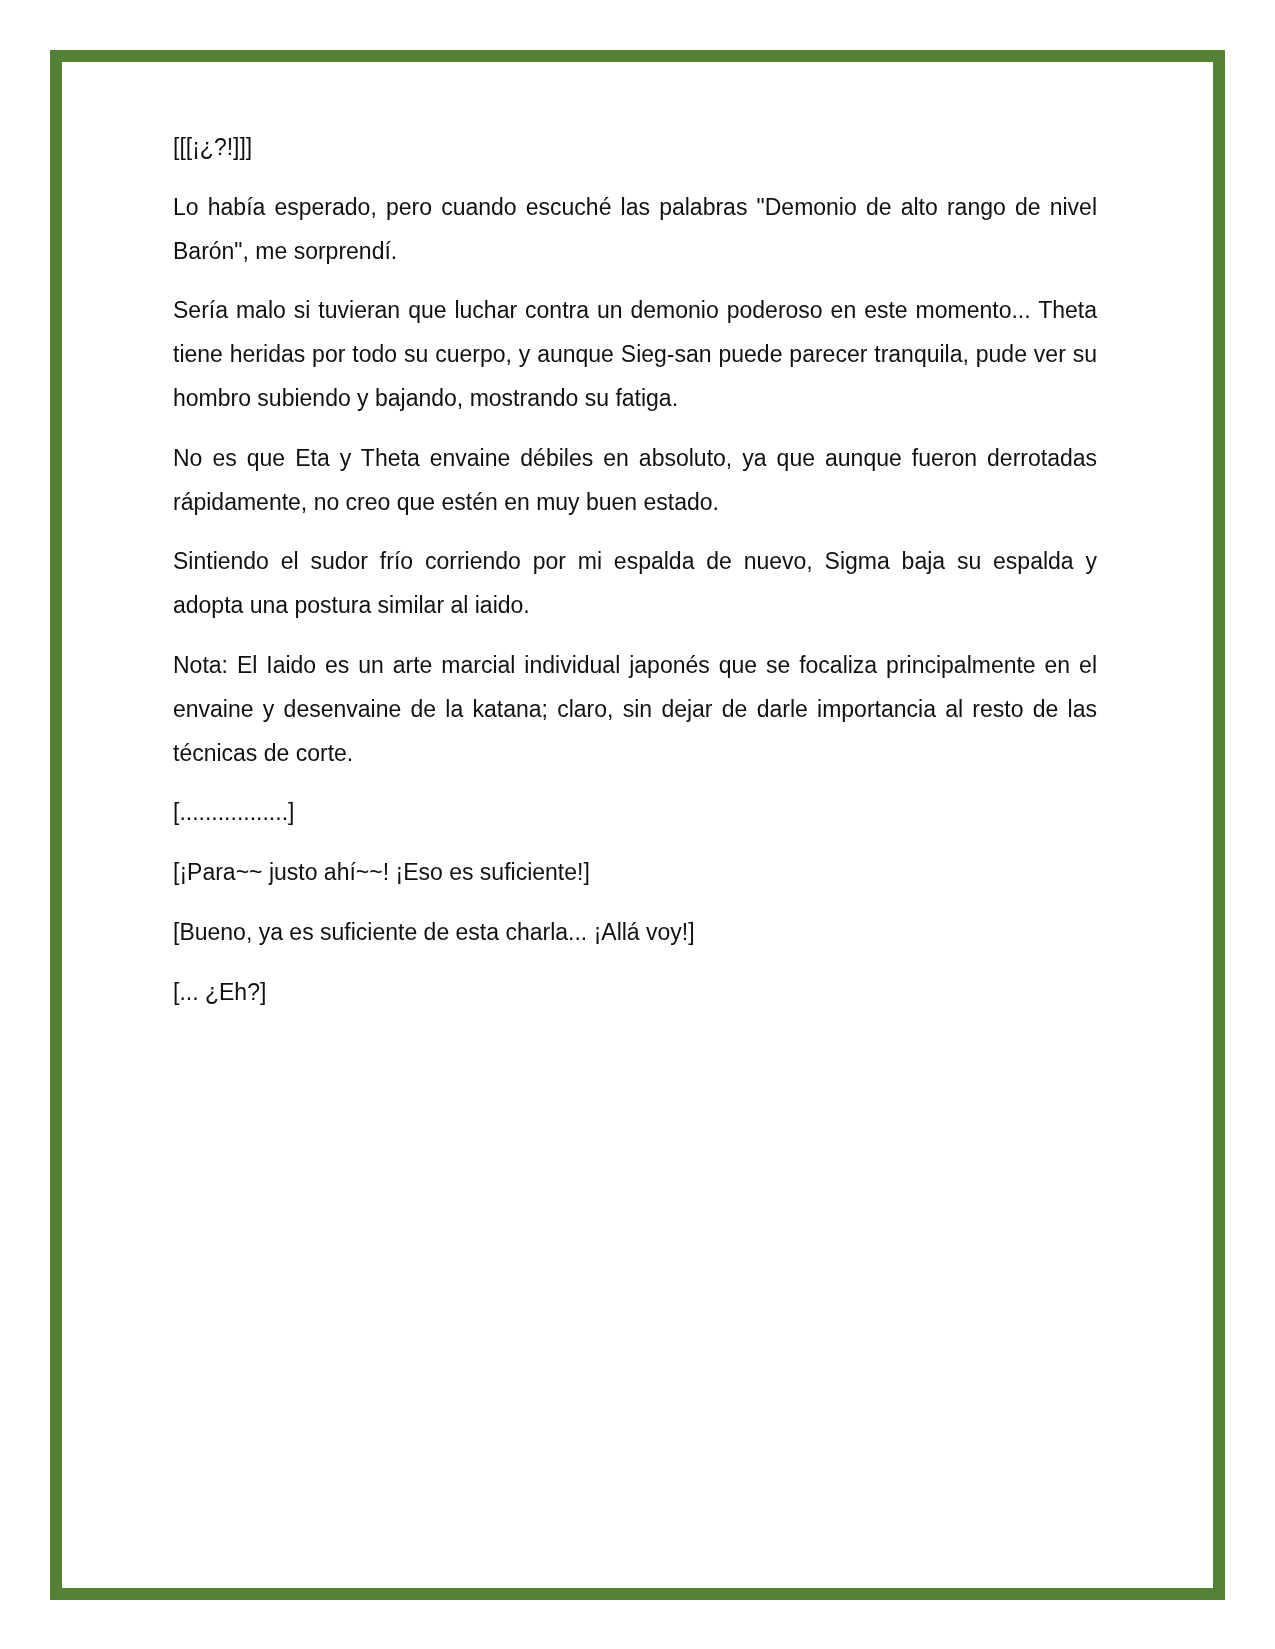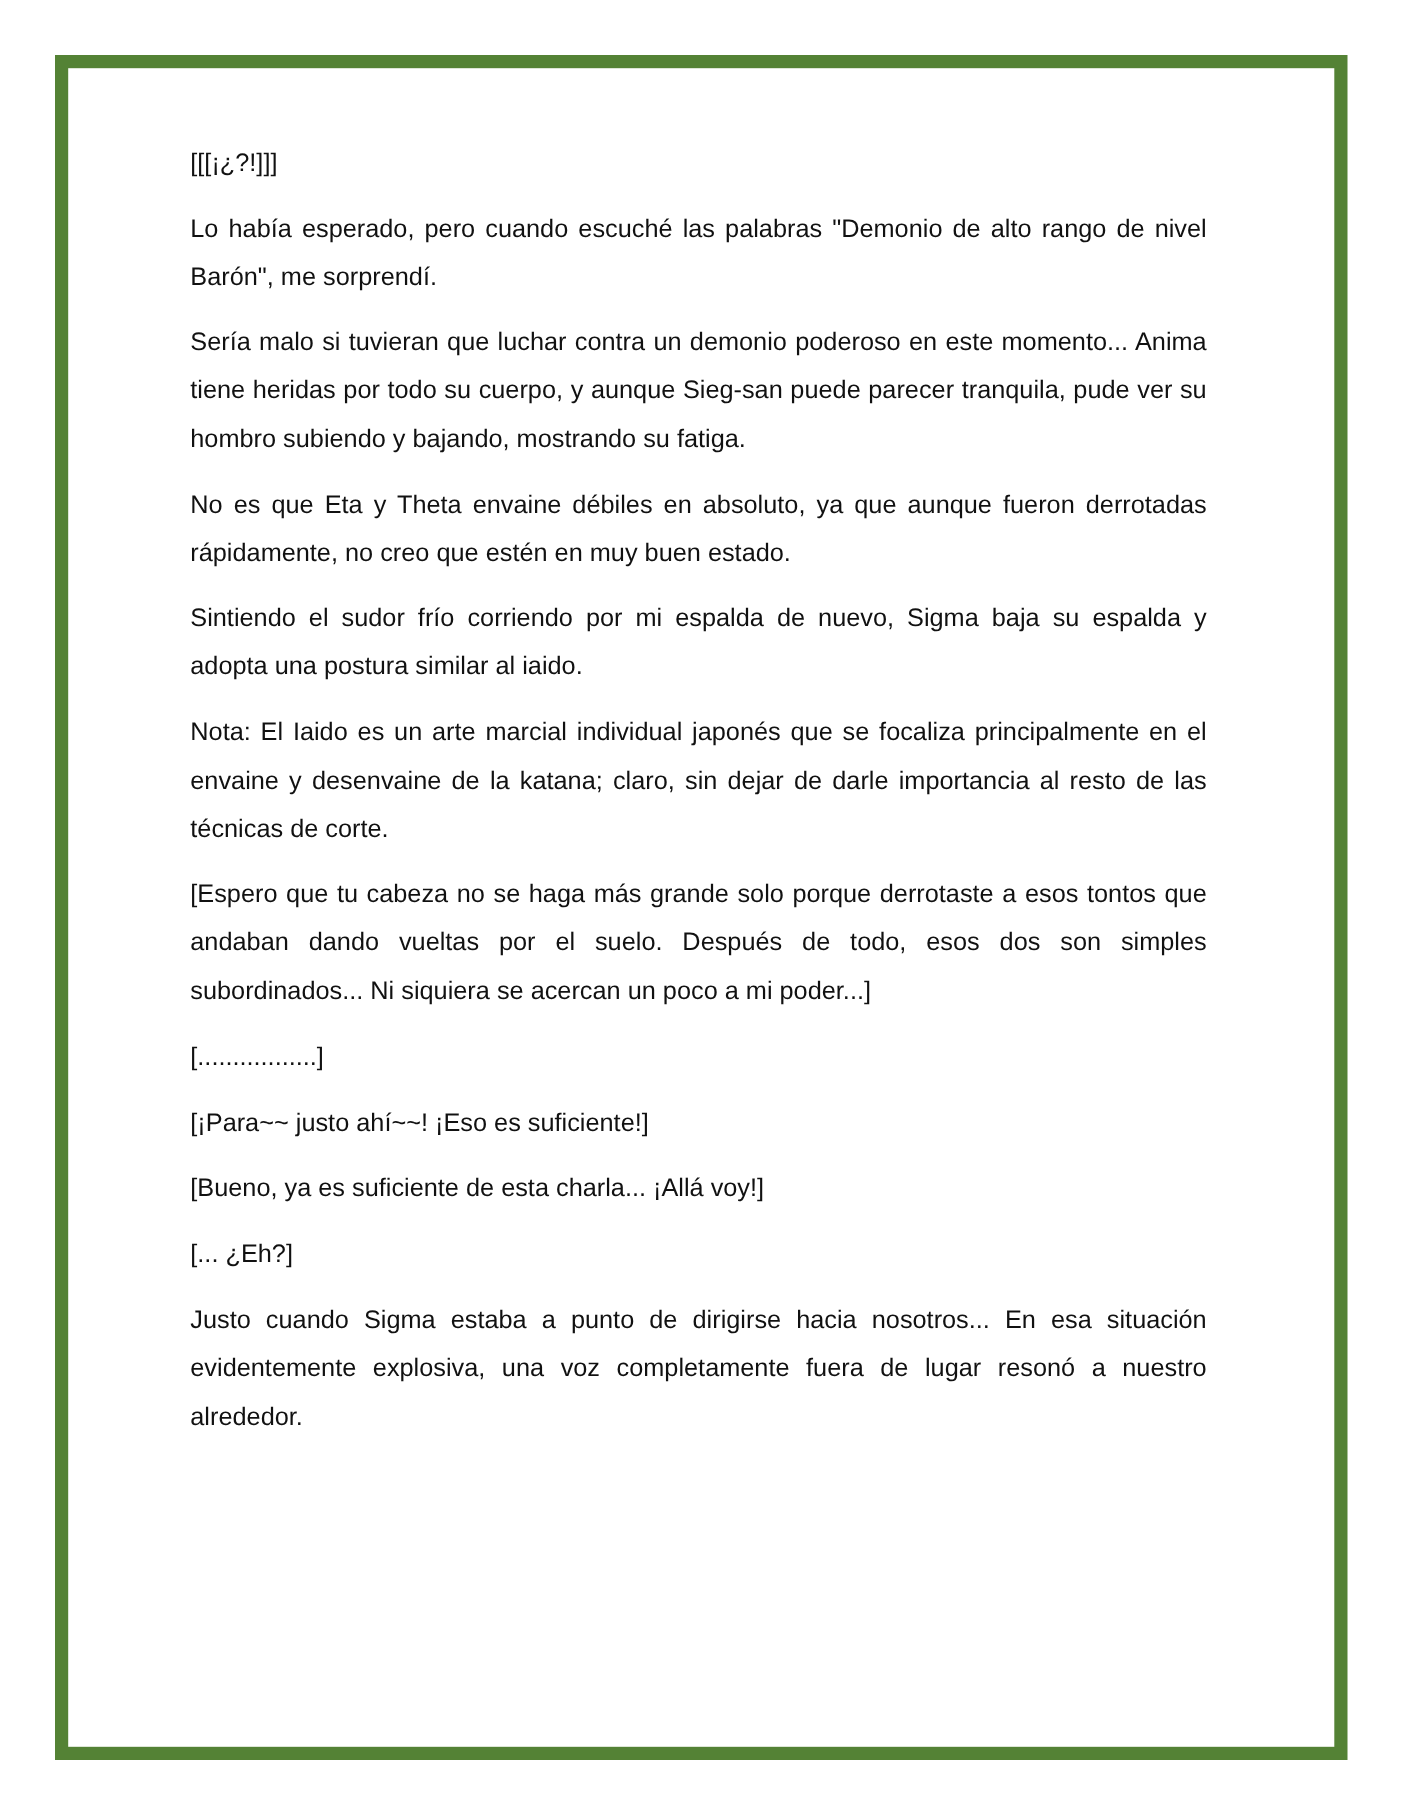--- a/index.html
+++ b/index.html
@@ -26,23 +26,21 @@
   }
 </style>
 </head>
 <body>
 
 <div class="page-frame"></div>
 
 <div class="content">
   <p>[[[¡¿?!]]]</p>
   <p>Lo había esperado, pero cuando escuché las palabras "Demonio de alto rango de nivel Barón", me sorprendí.</p>
-  <p>Sería malo si tuvieran que luchar contra un demonio poderoso en este momento... Anima tiene heridas por todo su cuerpo, y aunque Sieg-san puede parecer tranquila, pude ver su hombro subiendo y bajando, mostrando su fatiga.</p>
+  <p>Sería malo si tuvieran que luchar contra un demonio poderoso en este momento... Theta tiene heridas por todo su cuerpo, y aunque Sieg-san puede parecer tranquila, pude ver su hombro subiendo y bajando, mostrando su fatiga.</p>
   <p>No es que Eta y Theta envaine débiles en absoluto, ya que aunque fueron derrotadas rápidamente, no creo que estén en muy buen estado.</p>
   <p>Sintiendo el sudor frío corriendo por mi espalda de nuevo, Sigma baja su espalda y adopta una postura similar al iaido.</p>
   <p>Nota: El Iaido es un arte marcial individual japonés que se focaliza principalmente en el envaine y desenvaine de la katana; claro, sin dejar de darle importancia al resto de las técnicas de corte.</p>
-  <p>[Espero que tu cabeza no se haga más grande solo porque derrotaste a esos tontos que andaban dando vueltas por el suelo. Después de todo, esos dos son simples subordinados... Ni siquiera se acercan un poco a mi poder...]</p>
   <p>[.................]</p>
   <p>[¡Para~~ justo ahí~~! ¡Eso es suficiente!]</p>
   <p>[Bueno, ya es suficiente de esta charla... ¡Allá voy!]</p>
   <p>[... ¿Eh?]</p>
-  <p>Justo cuando Sigma estaba a punto de dirigirse hacia nosotros... En esa situación evidentemente explosiva, una voz completamente fuera de lugar resonó a nuestro alrededor.</p>
 </div>
 
 </body></html>

